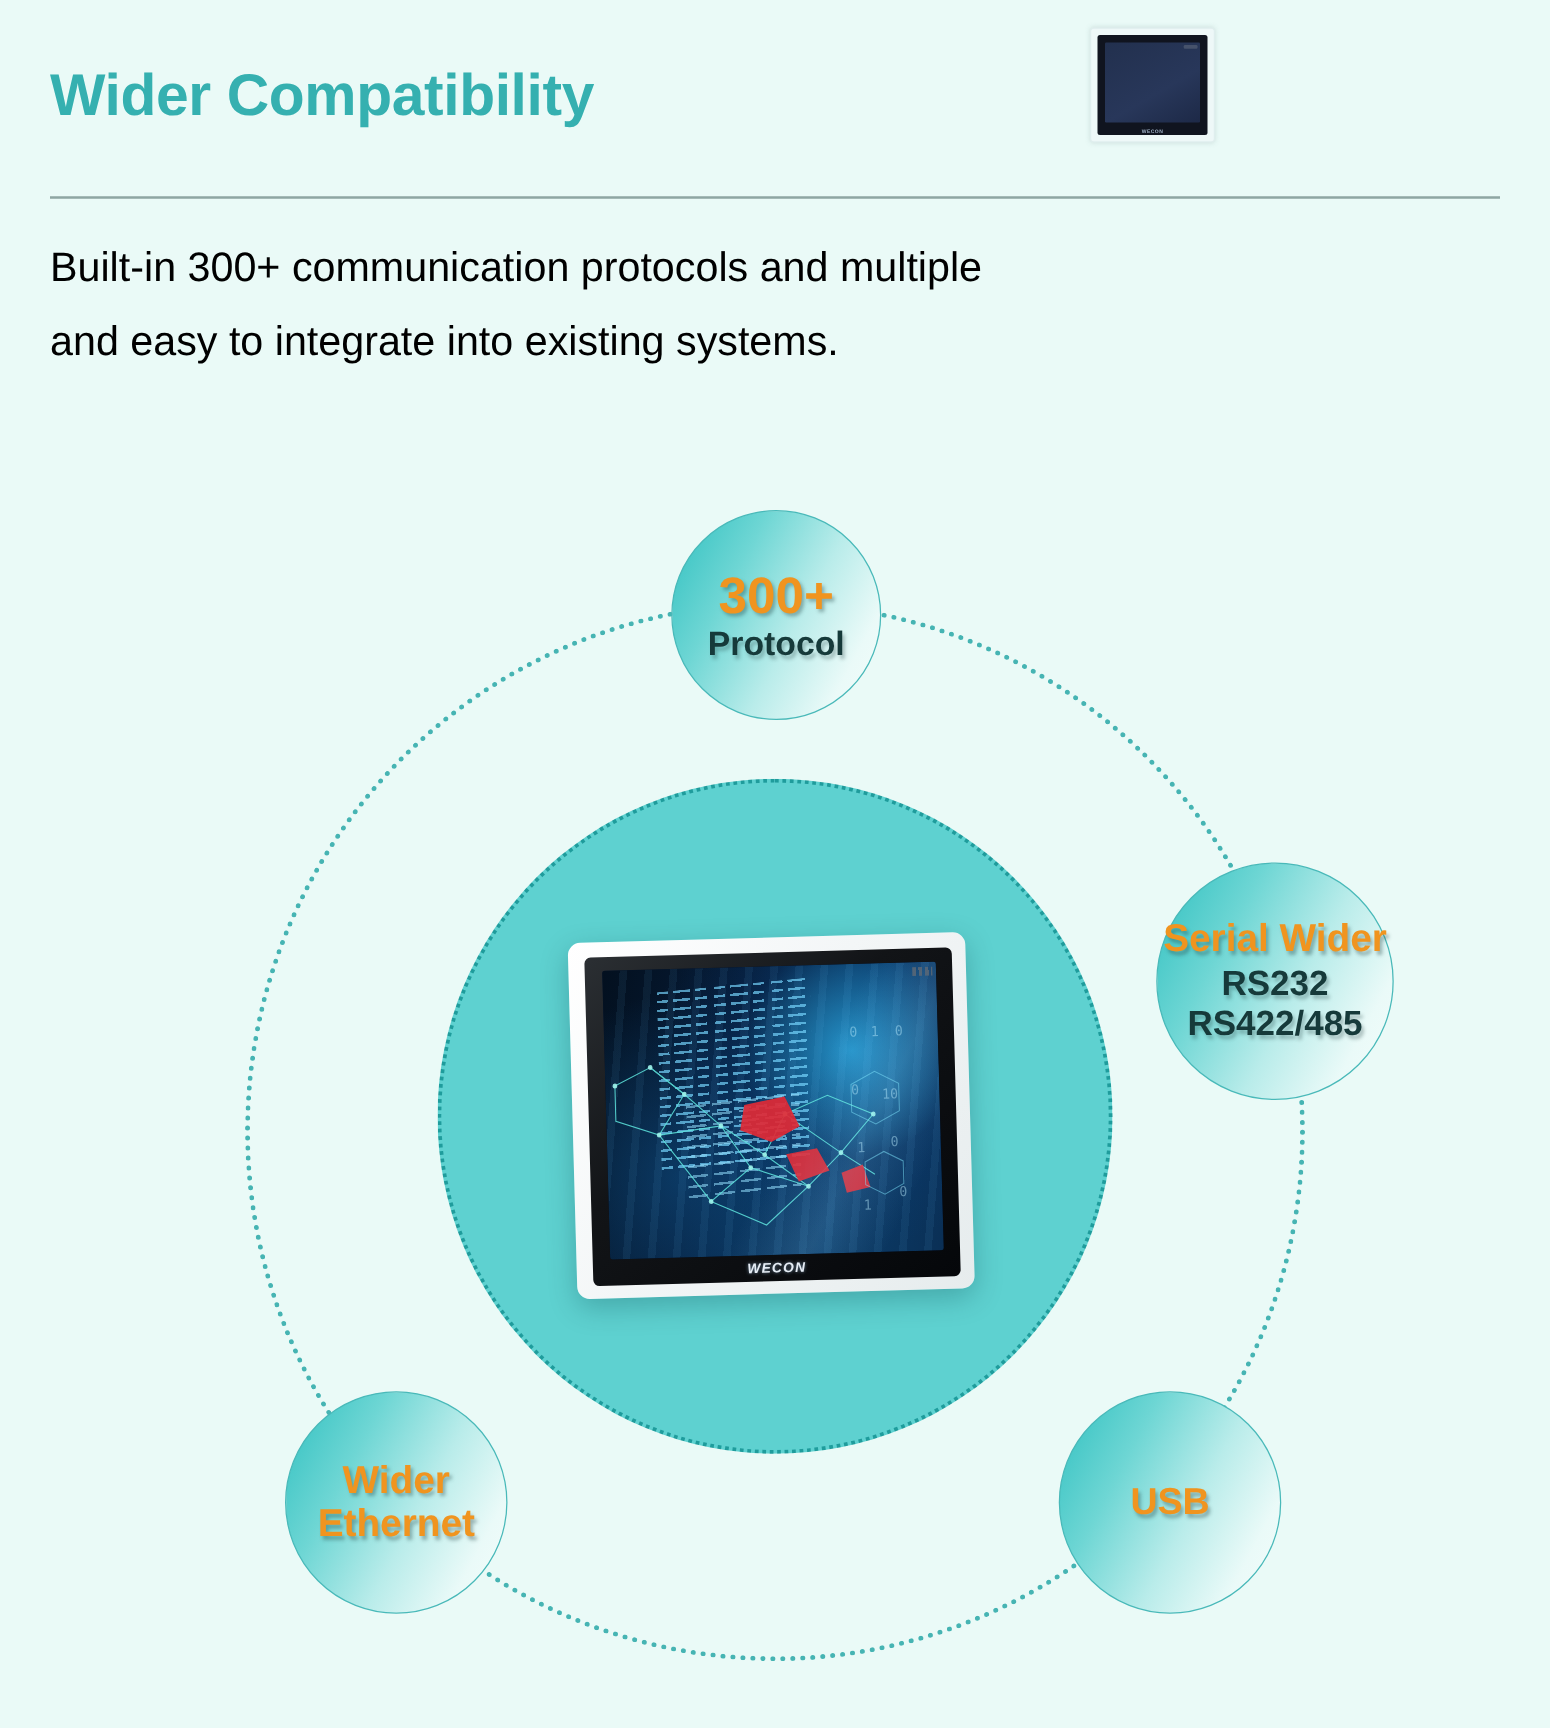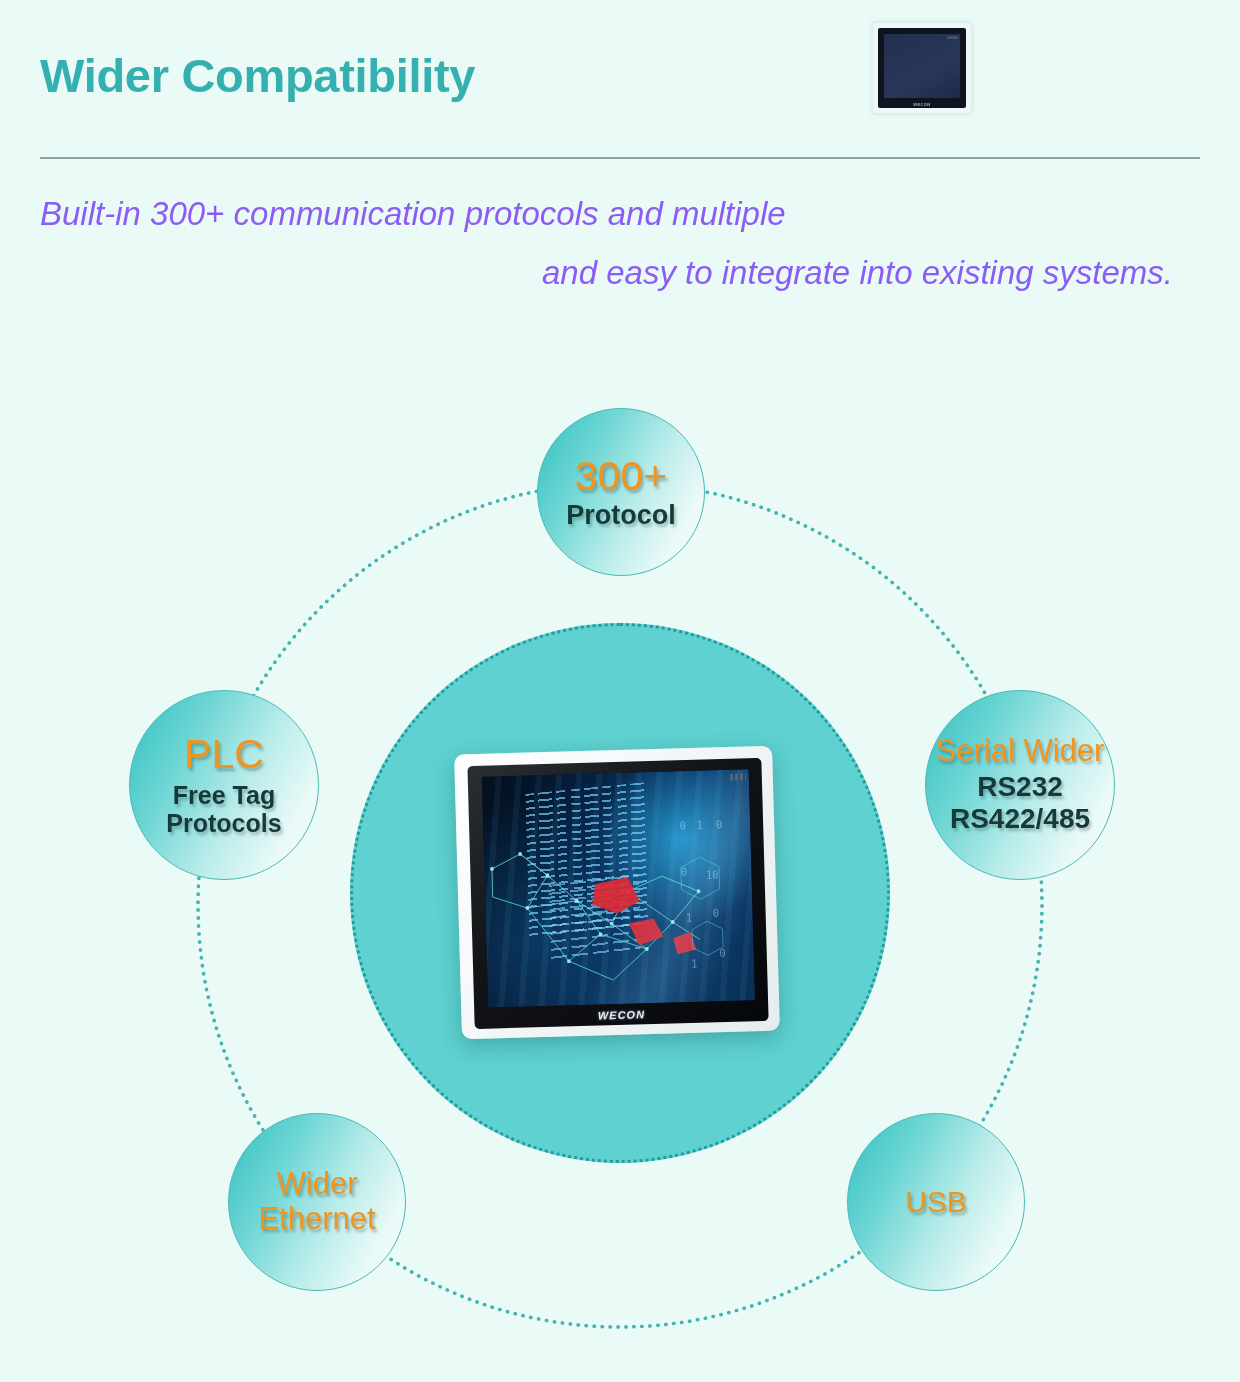--- a/index.html
+++ b/index.html
@@ -90,26 +90,25 @@
   }
 
   
   .body-copy {
     position: absolute;
     left: 40px;
     top: 185px;
     width: 1133px;
     font-size: 33px;
     line-height: 1.78;
-    color: #8b5cf6;
+    color: #000000;
     text-align: justify;
     text-justify: inter-word;
-    font-style: italic;
-  }
-  .body-copy .lastline { text-align: right; }
+  }
+  .body-copy .lastline { text-align: left; }
 
   
   .diagram {
     position: absolute;
     left: 0;
     top: 390px;
     width: 1240px;
     height: 992px;
   }
 
@@ -256,21 +255,21 @@
     border: 1px solid #49b9b9;
     display: flex;
     flex-direction: column;
     align-items: center;
     justify-content: center;
     text-align: center;
     line-height: 1.05;
   }
   .b-main {
     color: #f0941f;
-    font-weight: normal;
+    font-weight: bold;
     text-shadow: 2px 3px 3px rgba(40,70,70,0.38);
     white-space: nowrap;
   }
   .b-sub {
     color: #163a3a;
     font-weight: bold;
     text-shadow: 2px 3px 3px rgba(40,70,70,0.32);
     white-space: nowrap;
     text-align: right;
   }
@@ -382,25 +381,20 @@
           <div class="device-logo">WECON</div>
         </div>
       </div>
     </div>
 
     <div class="bubble" id="bubble-protocol">
       <div class="b-main">300+</div>
       <div class="b-sub">Protocol</div>
     </div>
 
-    <div class="bubble" id="bubble-plc">
-      <div class="b-main">PLC</div>
-      <div class="b-sub">Free Tag</div>
-      <div class="b-sub">Protocols</div>
-    </div>
 
     <div class="bubble" id="bubble-serial">
       <div class="b-main">Serial Wider</div>
       <div class="b-sub">RS232</div>
       <div class="b-sub">RS422/485</div>
     </div>
 
     <div class="bubble" id="bubble-ethernet">
       <div class="b-main">Wider</div>
       <div class="b-main">Ethernet</div>

